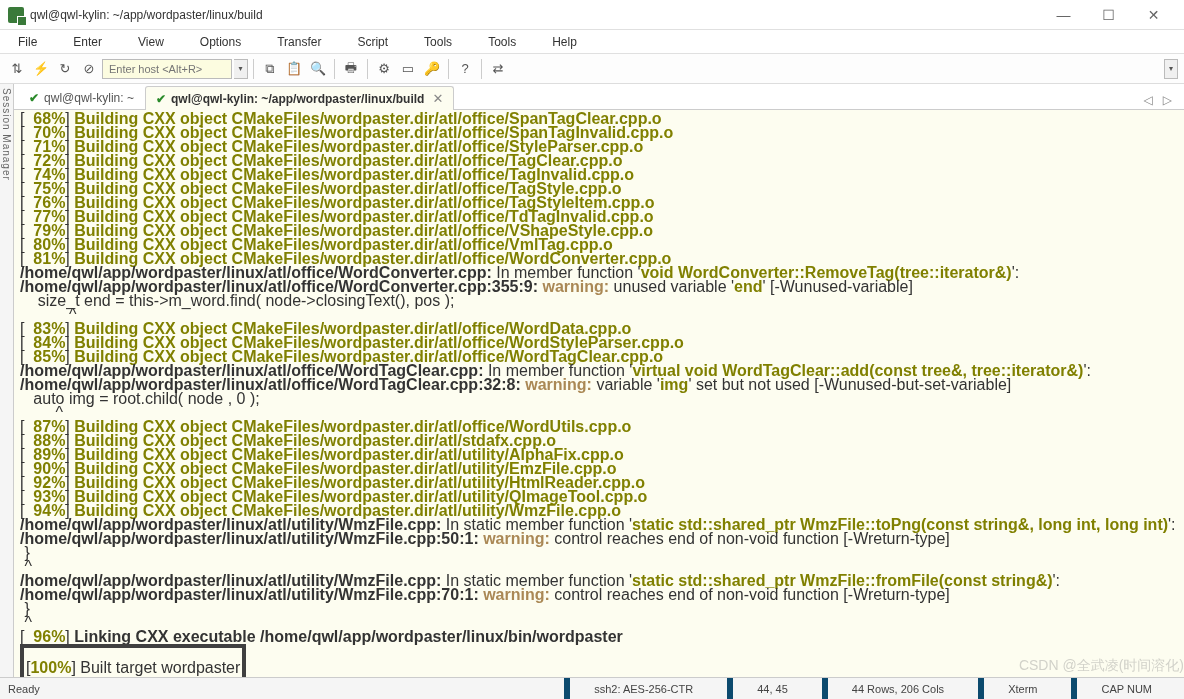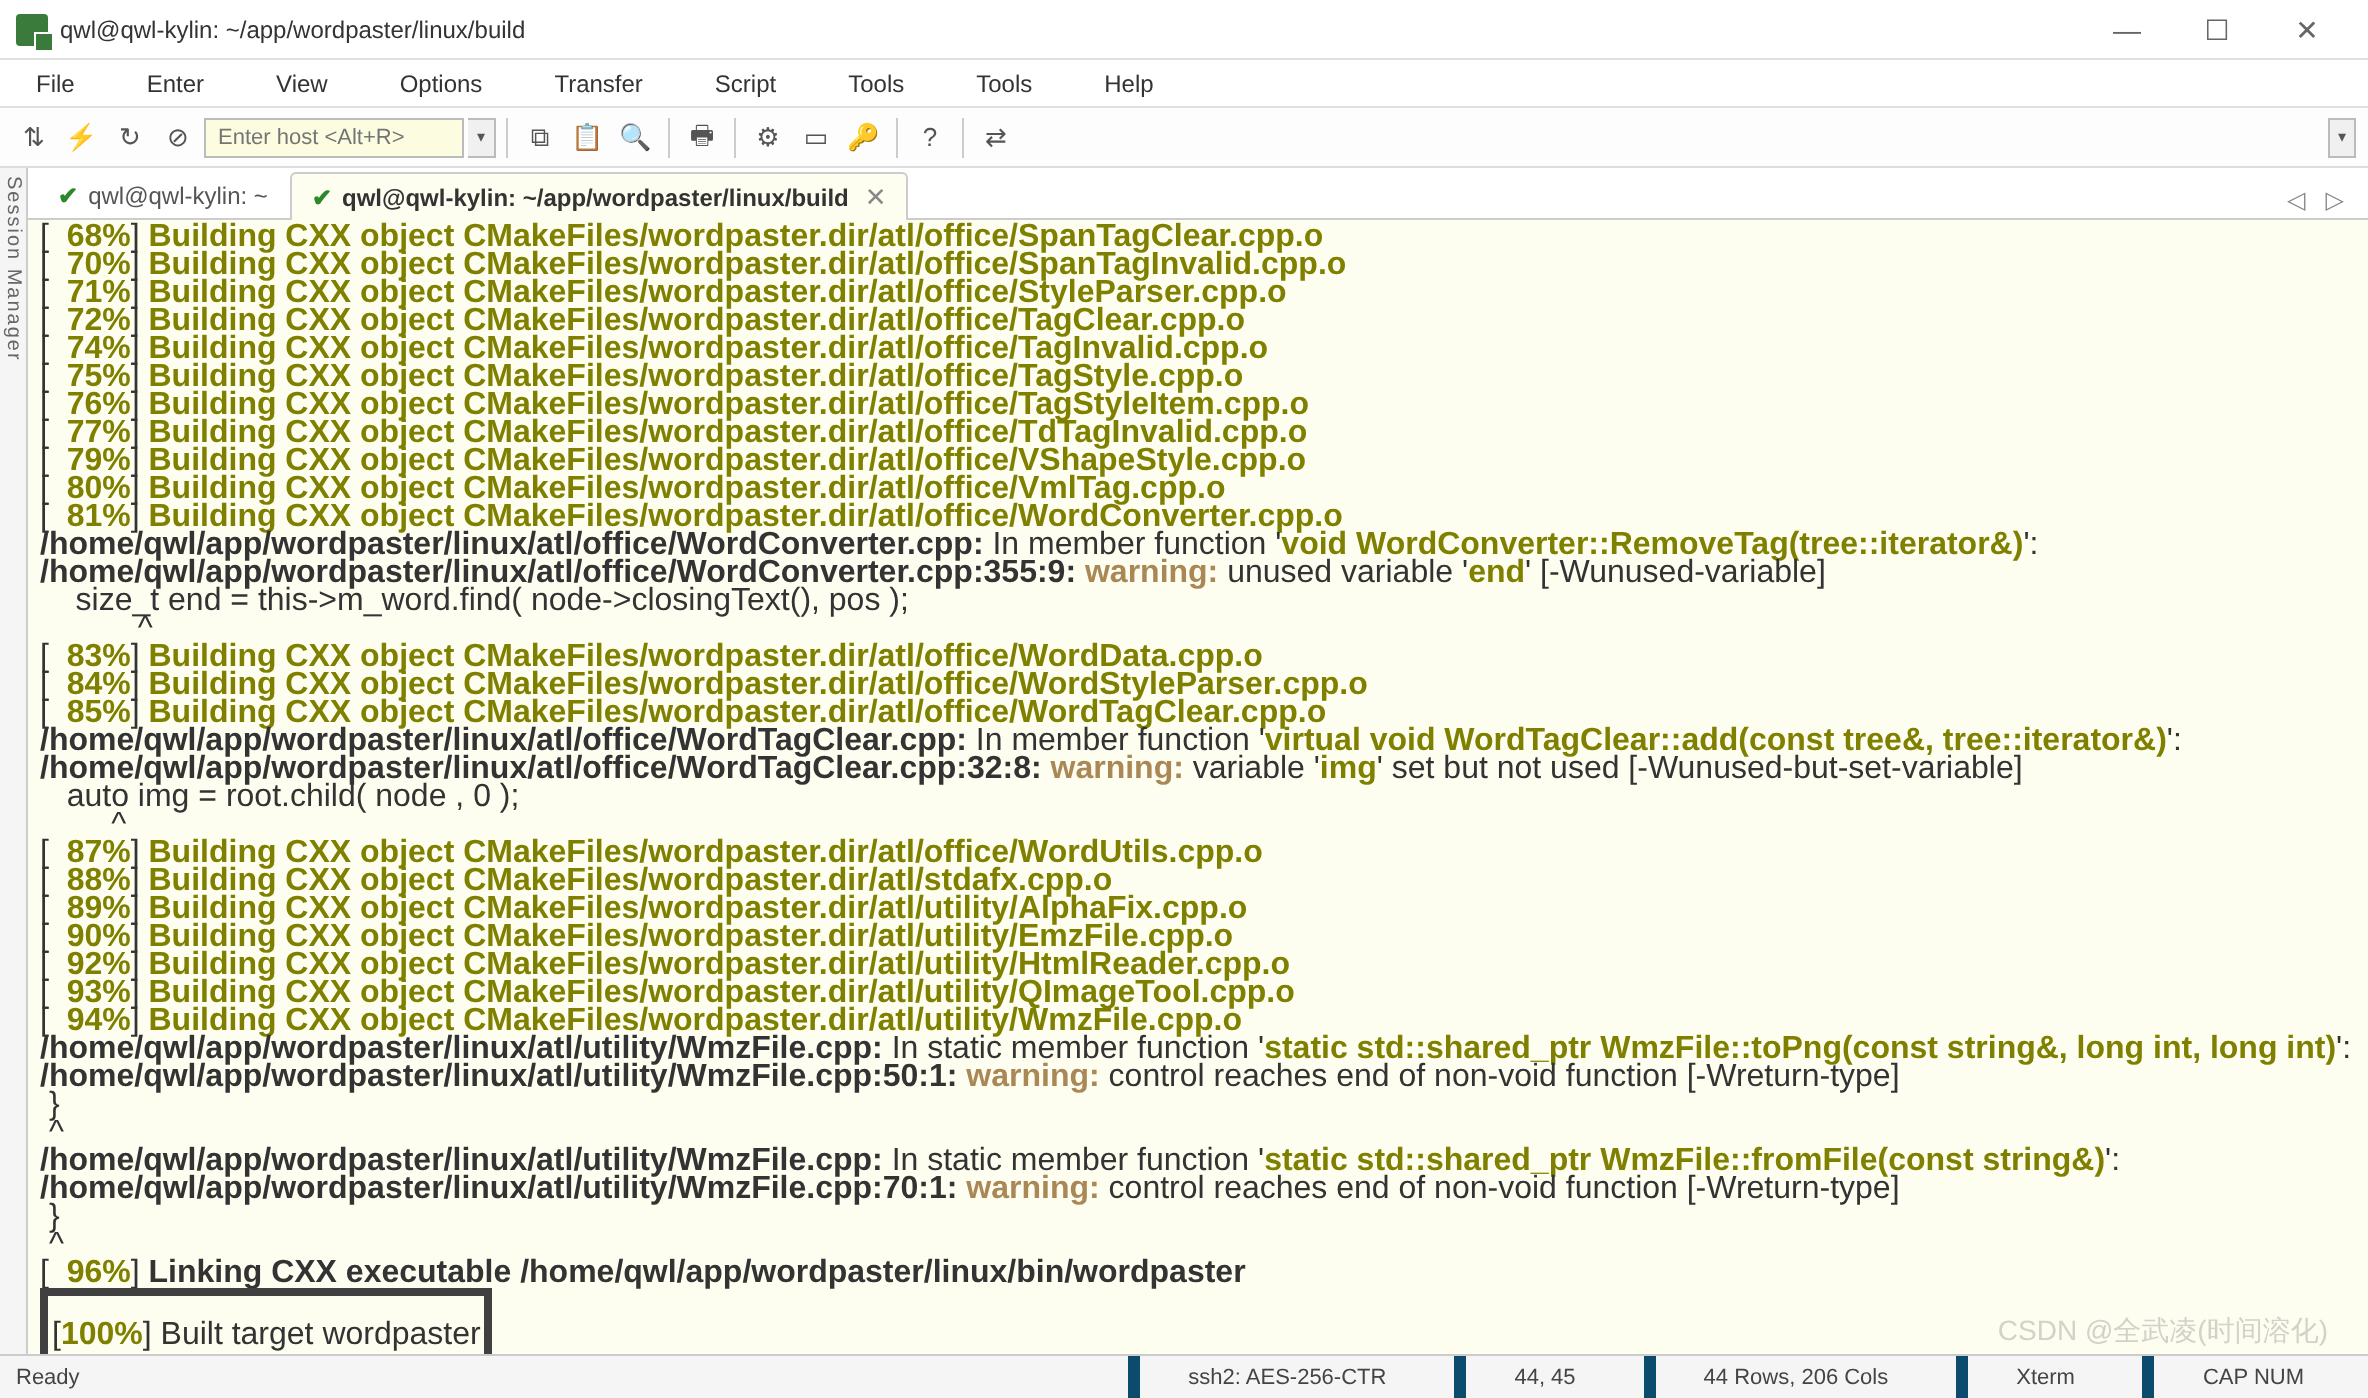--- a/index.html
+++ b/index.html
@@ -34,21 +34,21 @@
 .terminal .path { color:#333; font-weight:bold; }
 .terminal .warn { color:#a85; font-weight:bold; }
 .terminal .kw { color:#808000; font-weight:bold; }
 .terminal .norm { color:#333; }
 .terminal .prompt { color:#808000; }
 .terminal .highlight-box { border:4px solid #404040; padding:13px 2px; display:inline-block; }
 .terminal .caret { display:inline-block; width:7px; height:13px; background:#333; vertical-align:text-bottom; }
 .statusbar { height:22px; background:#f5f5f5; border-top:1px solid #ccc; display:flex; align-items:center; font-size:11px; color:#444; padding:0 8px; gap:10px; }
 .statusbar .spacer { flex:1; }
 .statusbar .cell { border-left:6px solid #0c4a6e; padding:0 24px; height:100%; display:flex; align-items:center; }
-.watermark { position:absolute; right:20px; bottom:24px; color:rgba(130,130,130,.35); font-size:14px; font-family:sans-serif; pointer-events:none; }
+.watermark { position:absolute; right:0; bottom:24px; color:rgba(130,130,130,.35); font-size:14px; font-family:sans-serif; pointer-events:none; }
 </style>
 </head>
 <body>
 
 <div class="titlebar">
   <div class="app-icon"></div>
   <div class="title-text">qwl@qwl-kylin: ~/app/wordpaster/linux/build</div>
   <div class="win-btn">—</div>
   <div class="win-btn">☐</div>
   <div class="win-btn">✕</div>

